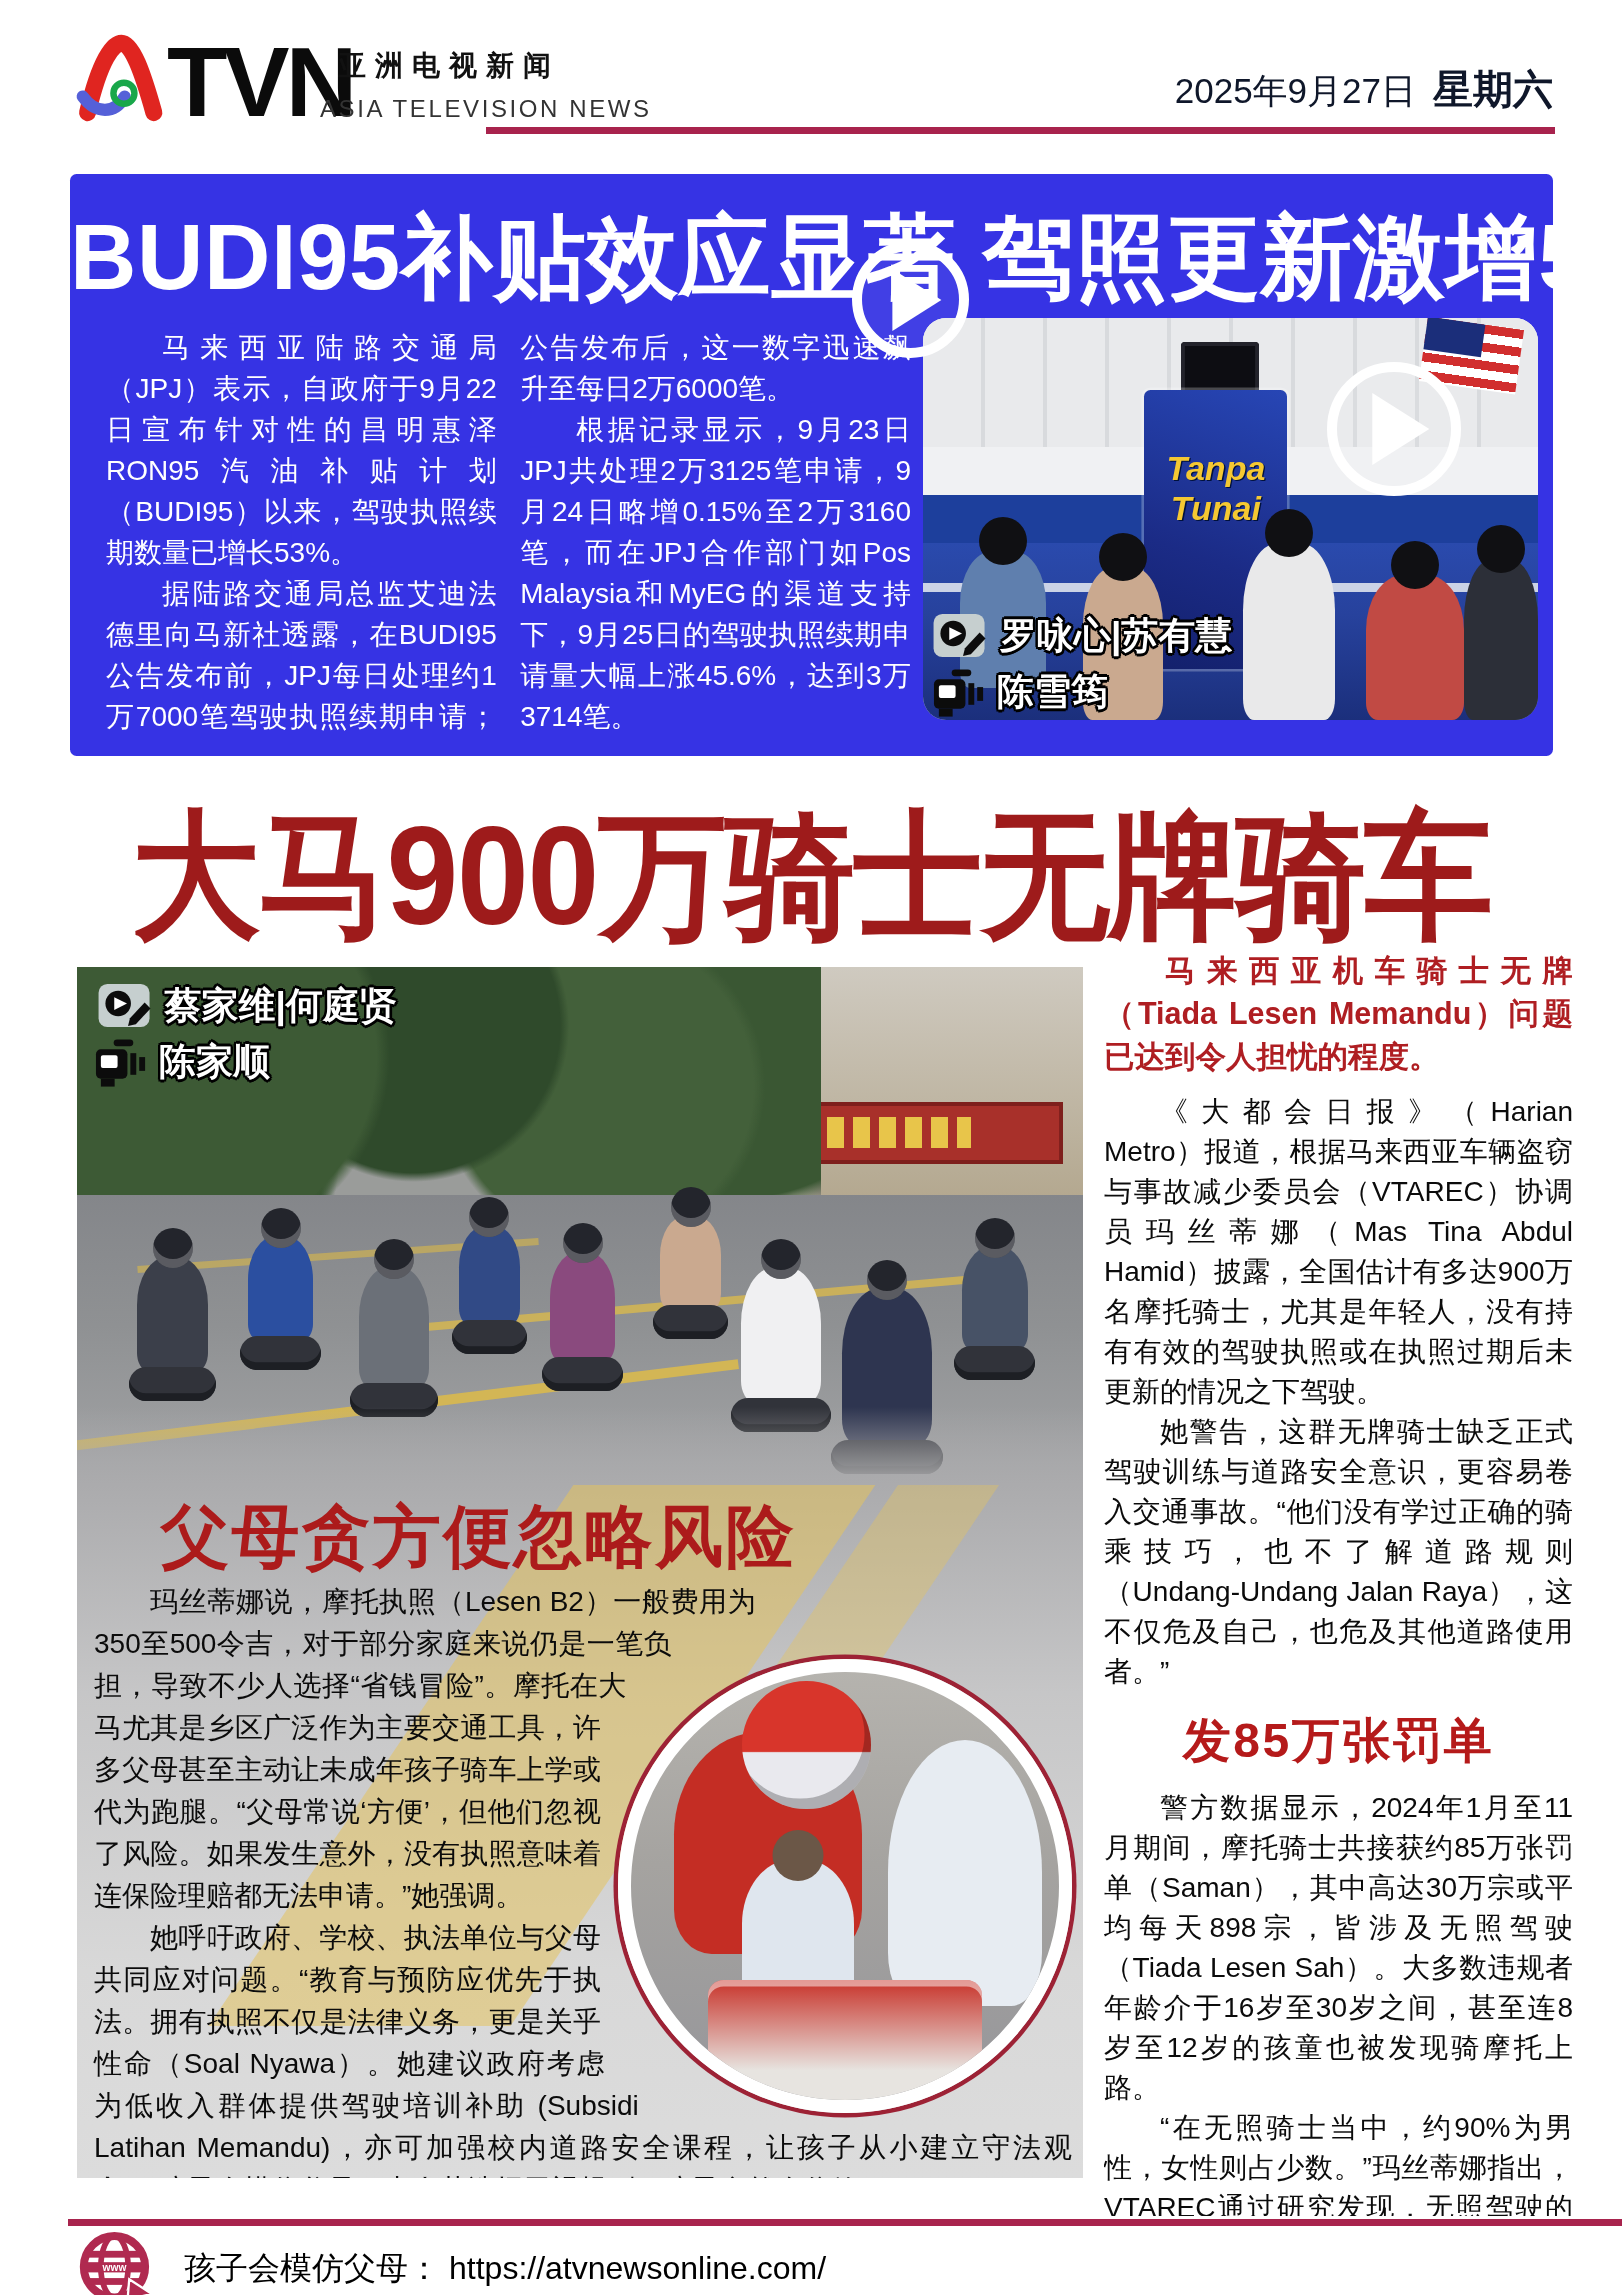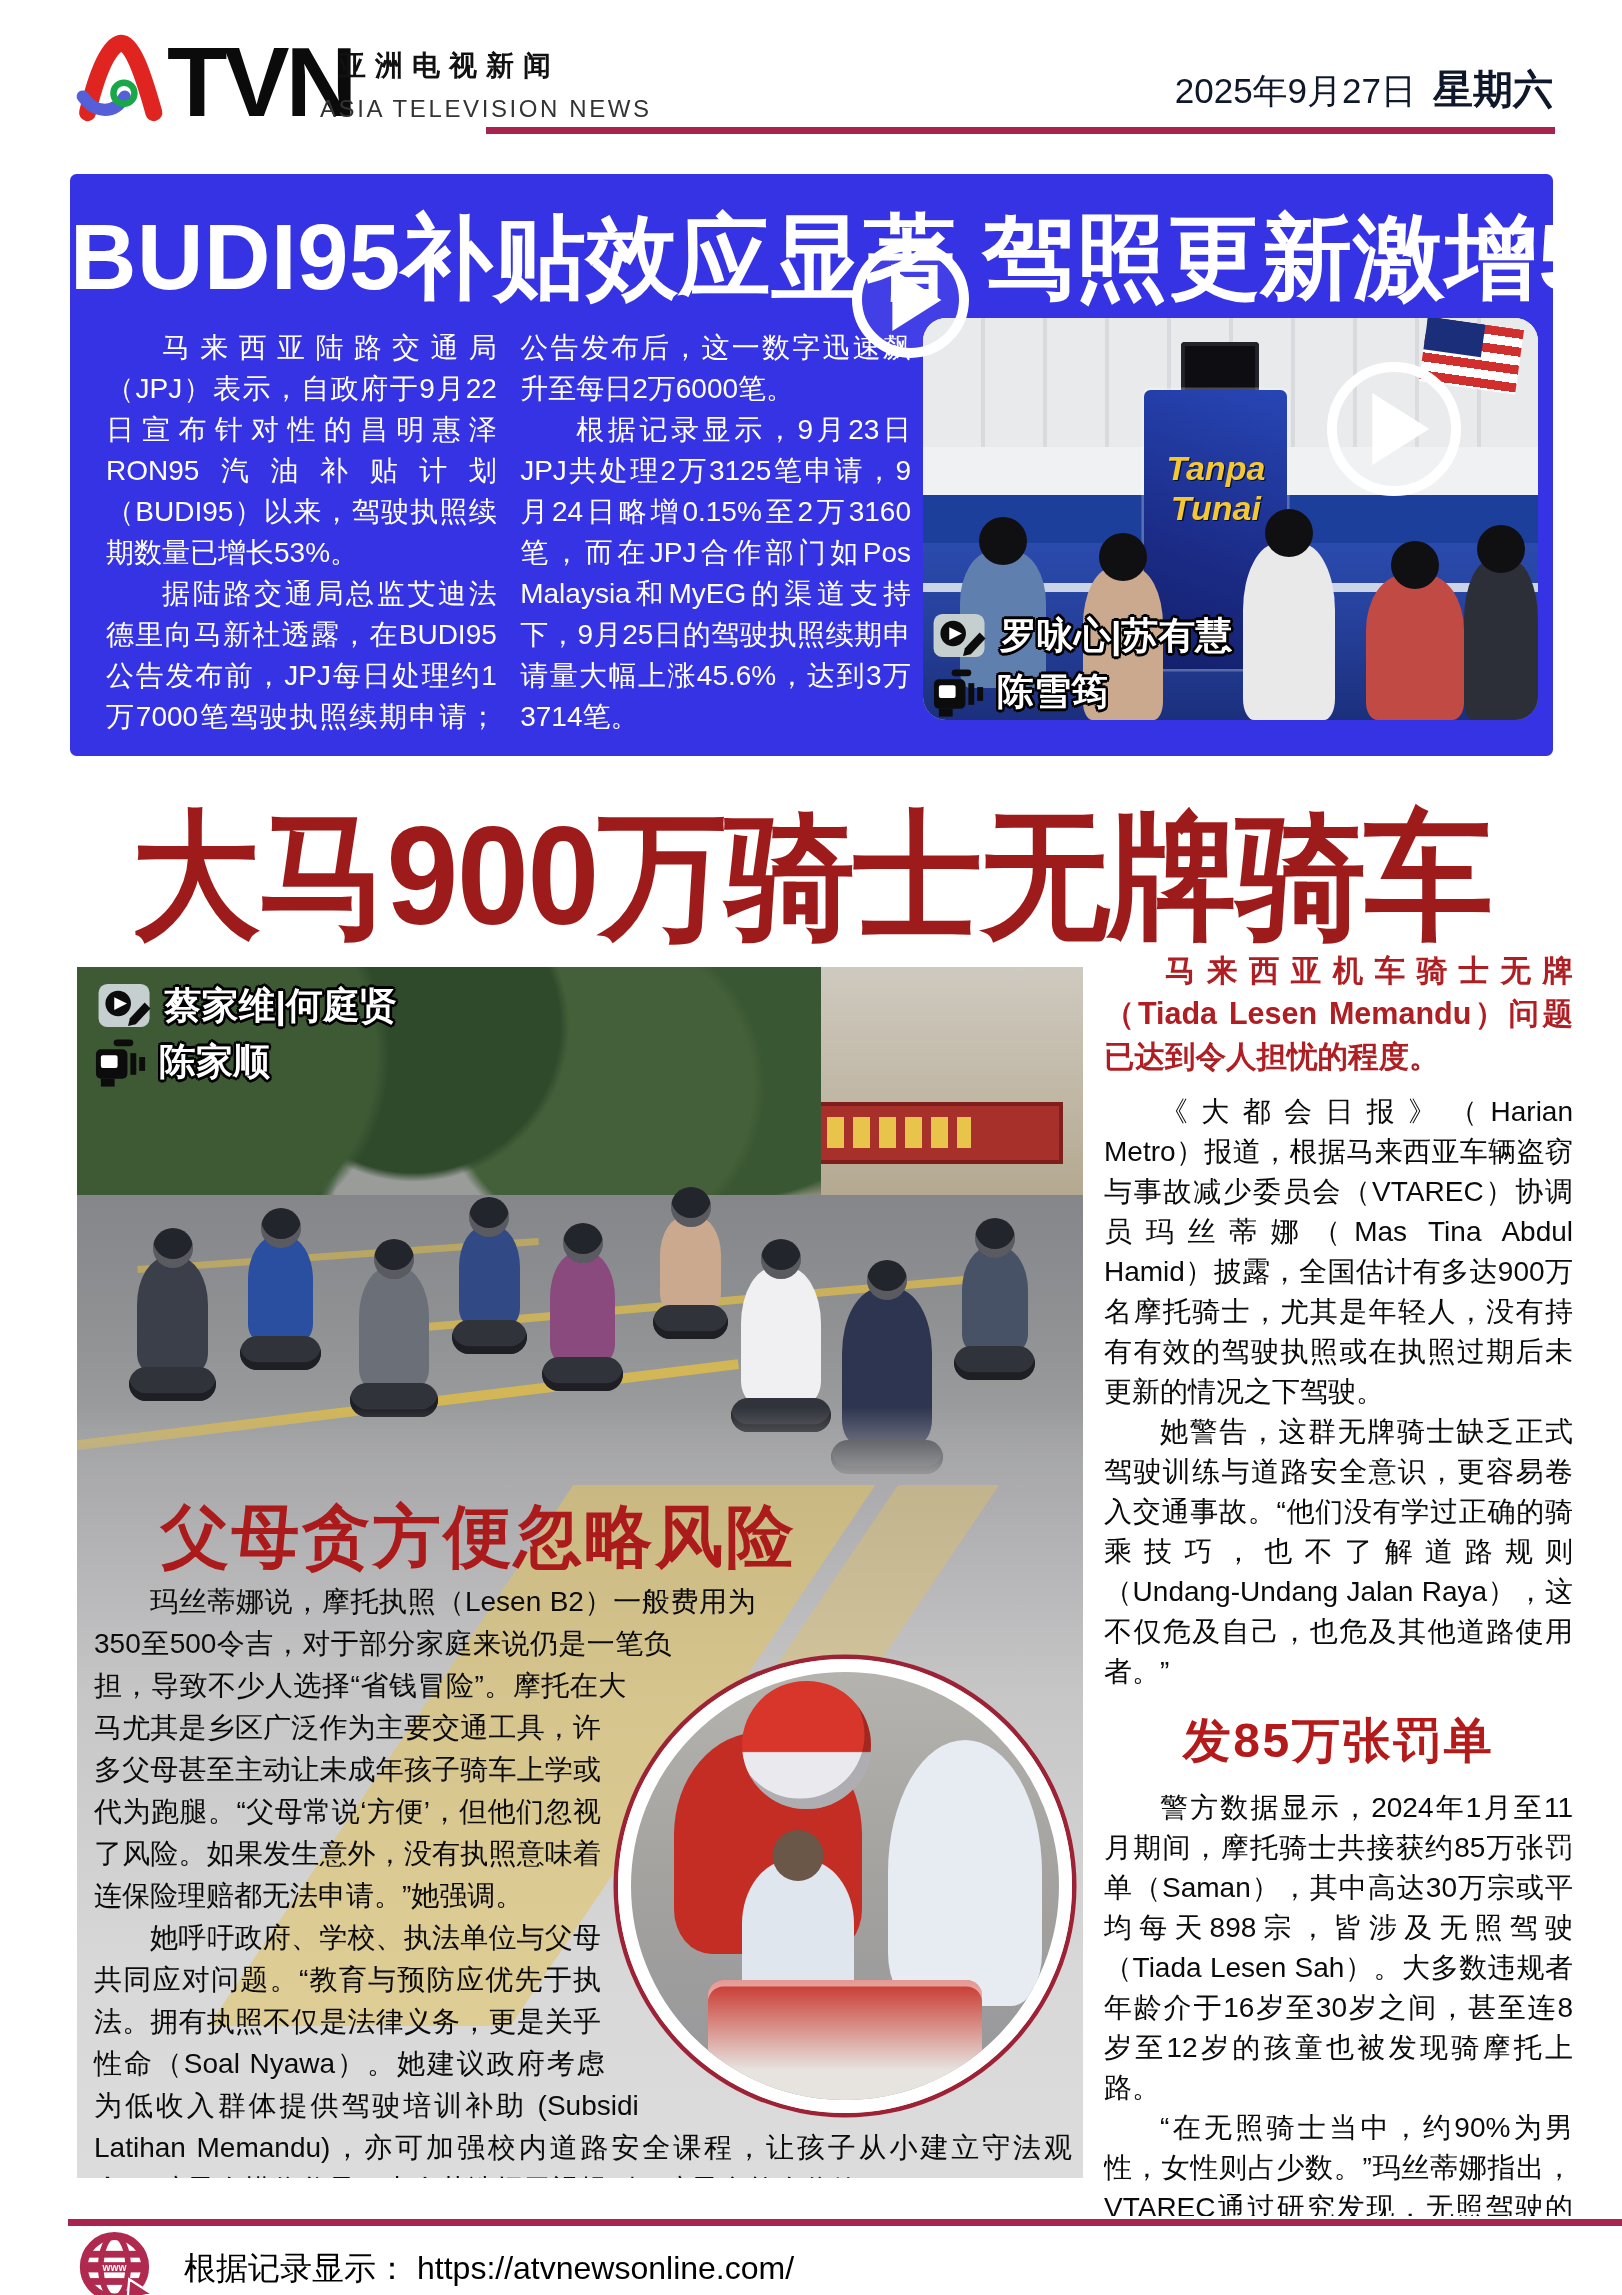--- a/index.html
+++ b/index.html
@@ -267,17 +267,17 @@
   <svg class="ft-globe" viewBox="0 0 74 70">
     <circle cx="33" cy="33" r="27" fill="none" stroke="#B02A50" stroke-width="7"></circle>
     <ellipse cx="33" cy="33" rx="12" ry="27" fill="none" stroke="#B02A50" stroke-width="5"></ellipse>
     <rect x="9" y="19" width="48" height="6" fill="#B02A50"></rect>
     <rect x="6" y="29" width="54" height="9" fill="#B02A50"></rect>
     <text x="33" y="37" font-size="9" fill="#ffffff" text-anchor="middle" font-weight="bold" font-family="Liberation Sans, sans-serif">www</text>
     <rect x="9" y="43" width="48" height="6" fill="#B02A50"></rect>
     <path d="M46 44 l20 13 -9 2 5 9 -6 3 -5 -9 -7 7 z" fill="#B02A50" stroke="#fff" stroke-width="2"></path>
   </svg>
   <div class="ft-text">
-    <span>根据记录显示：</span><span class="url">https://atvnewsonline.com/</span>
+    <span>孩子会模仿父母：</span><span class="url">https://atvnewsonline.com/</span>
   </div>
 
 </div>
 
 
 </body></html>

